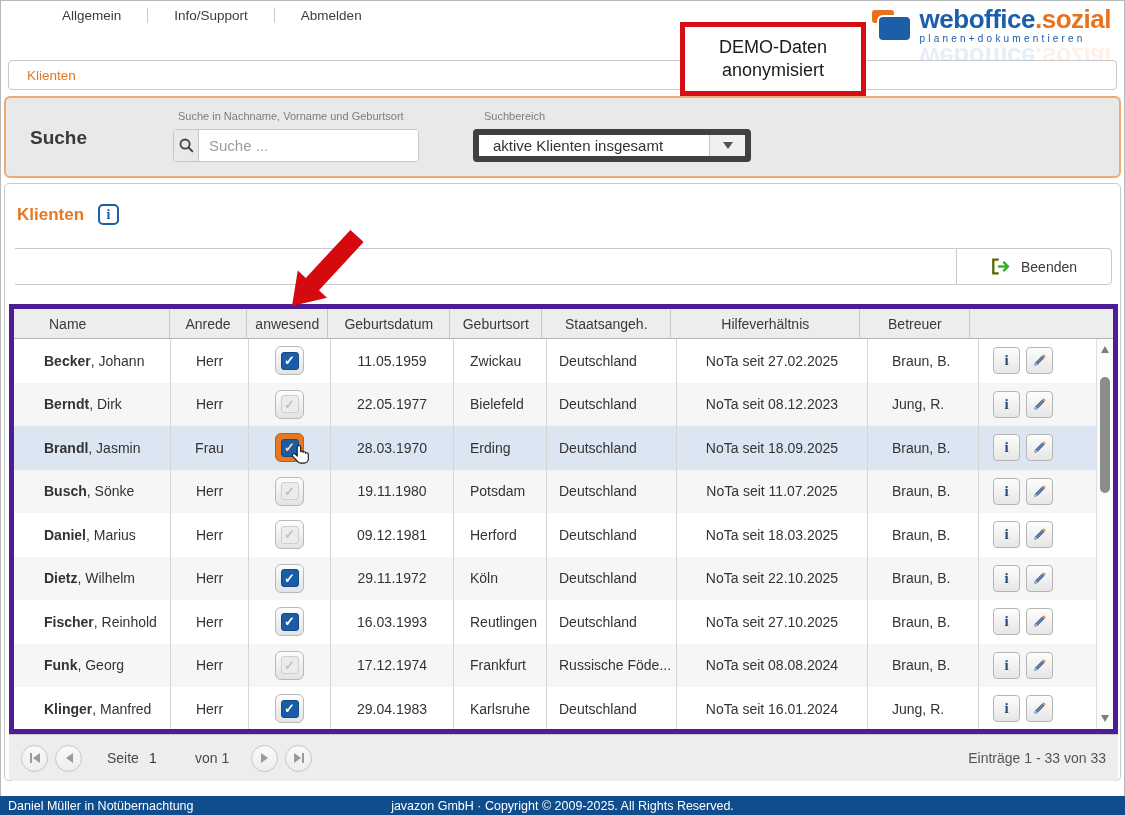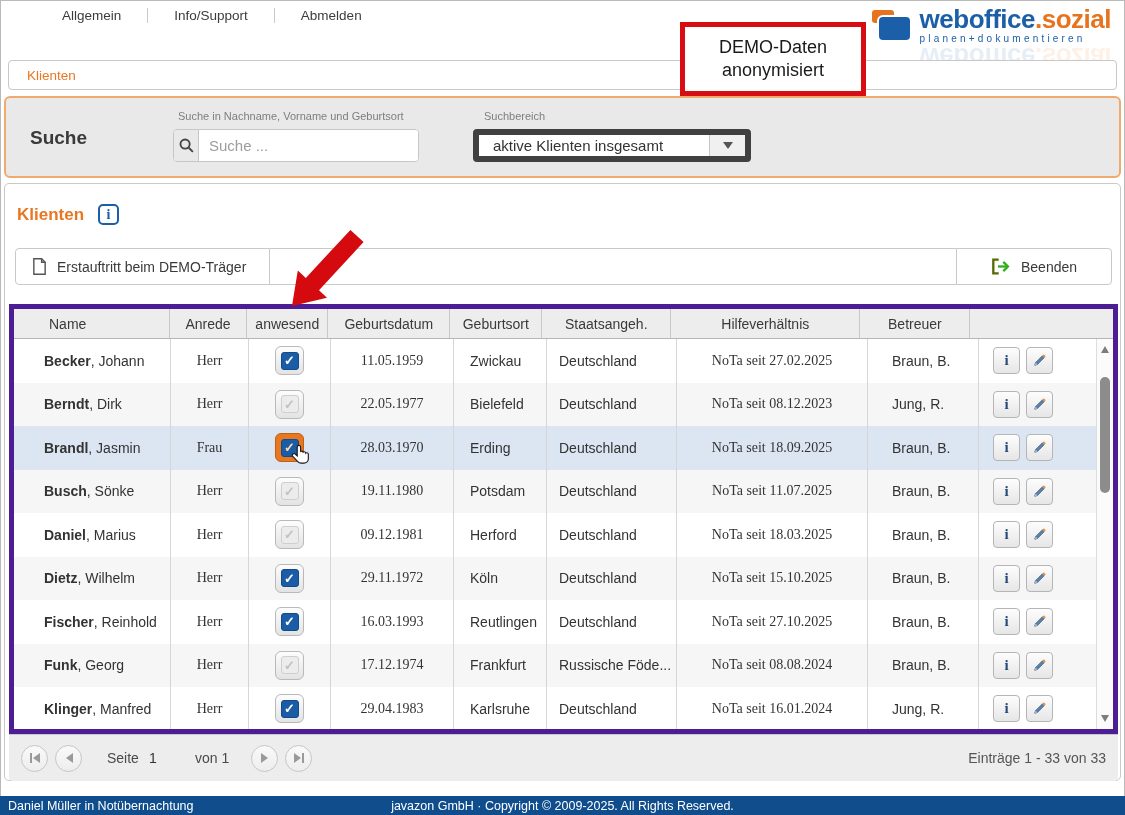--- a/index.html
+++ b/index.html
@@ -89,21 +89,21 @@
   .gh-cell { font-size:14px; color:#3a3a3a; display:flex; align-items:center;
       justify-content:center; border-right:1px solid #c9c9c9; cursor:pointer; }
   .gh-cell.name { justify-content:flex-start; padding-left:35px; }
   .gh-cell:last-child { border-right:none; }
   .grid-body { position:relative; }
   .grid-row { display:flex; height:43.5px; background:#fff; cursor:pointer; }
   .grid-row.alt { background:#f6f6f6; }
   .grid-row.hl  { background:#dce5f2; }
   .gc { font-size:14px; color:#333; display:flex; align-items:center;
       border-right:1px solid #d6d6d6; overflow:hidden; white-space:nowrap; }
-  .gc.center { justify-content:center;font-family:Liberation Serif, serif; }
+  .gc.center { justify-content:center; }
   .gc.name { padding-left:30px; }
   .gc.ort  { padding-left:16px; }
   .gc.nat  { padding-left:12px; }
   .gc.betr { padding-left:24px; }
   .gc.actions { padding-left:14px; gap:6px; border-right:none; }
   .gc b { font-weight:bold; }
 
   .col-name { width:157px; } .col-anrede { width:78px; } .col-anw { width:82px; }
   .col-gdat { width:123px; } .col-gort { width:93px; } .col-staat { width:130px; }
   .col-hilfe { width:191px; } .col-betr { width:111px; } .col-act { width:127px; }
@@ -224,27 +224,20 @@
   </div>
 
   <div class="main-panel">
 
     <div class="section-head">
       <span class="section-title">Klienten</span>
       <span class="info-chip">i</span>
     </div>
 
     <div class="toolbar">
-      <div class="tb-cell tb-btn-first">
-        <svg width="15" height="17" viewBox="0 0 20 24" fill="none" stroke="#555" stroke-width="2">
-          <path d="M2 1 h11 l5 5 v17 H2 z"></path>
-            <path d="M13 1 v5 h5"></path>
-        </svg>
-        <span class="tb-label">Erstauftritt beim DEMO-Träger</span>
-      </div>
       <div class="tb-cell tb-spacer"></div>
       <div class="tb-cell tb-btn-end">
         <svg width="20" height="17" viewBox="0 0 26 22" fill="none">
           <path d="M10 2 H3 v18 h7" stroke="#556b00" stroke-width="3"></path>
           <path d="M9 11 h12" stroke="#2fae1e" stroke-width="3"></path>
           <path d="M16 5 l6 6 -6 6" stroke="#2fae1e" stroke-width="3"></path>
         </svg>
         <span class="tb-label">Beenden</span>
       </div>
     </div>
@@ -414,21 +407,21 @@
             </div>
     <div class="gc center col-anrede">Herr</div>
     <div class="gc center col-anw chk checked">
       <div class="chk-outer">
         <div class="chk-inner">✓</div>
       </div>
     </div>
     <div class="gc center col-gdat">29.11.1972</div>
     <div class="gc ort col-gort">Köln</div>
     <div class="gc nat col-staat">Deutschland</div>
-    <div class="gc center col-hilfe">NoTa seit 15.10.2025</div>
+    <div class="gc center col-hilfe">NoTa seit 22.10.2025</div>
     <div class="gc betr col-betr">Braun, B.</div>
     <div class="gc actions col-act">
       <div class="act-btn">
                 <span class="i-glyph">i</span>
               </div>
       <div class="act-btn">
         <svg width="15" height="15" viewBox="0 0 24 24">
           <path d="M4.5 19.5 l1.3-4.5 L16.5 4.3 l3.2 3.2 L9 18.2 z" fill="#5b7fa6" stroke="#44618a" stroke-width="1"></path>
           <path d="M16.5 4.3 l1.7-1.7 c.4-.4 1.1-.4 1.5 0 l1.7 1.7 c.4.4.4 1.1 0 1.5 l-1.7 1.7 z" fill="#e8913f"></path>
           <path d="M4.5 19.5 l1.3-4.5 1.6 1.6 1.6 1.6 z" fill="#fff" stroke="#44618a" stroke-width="0.8"></path>

